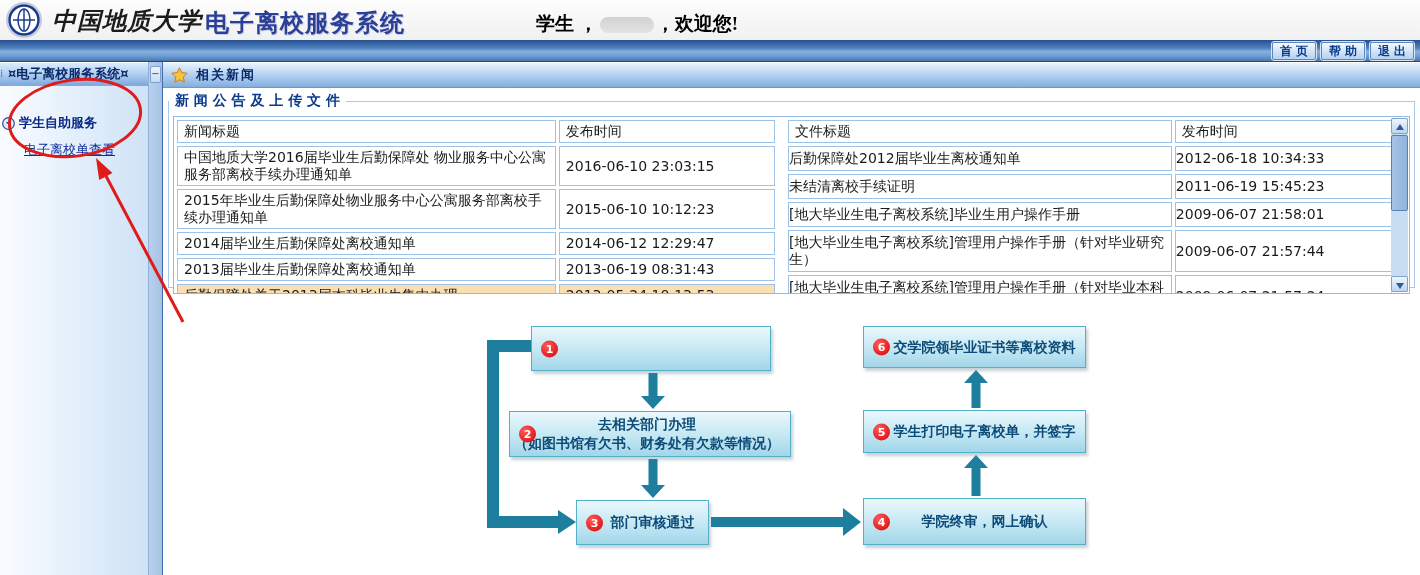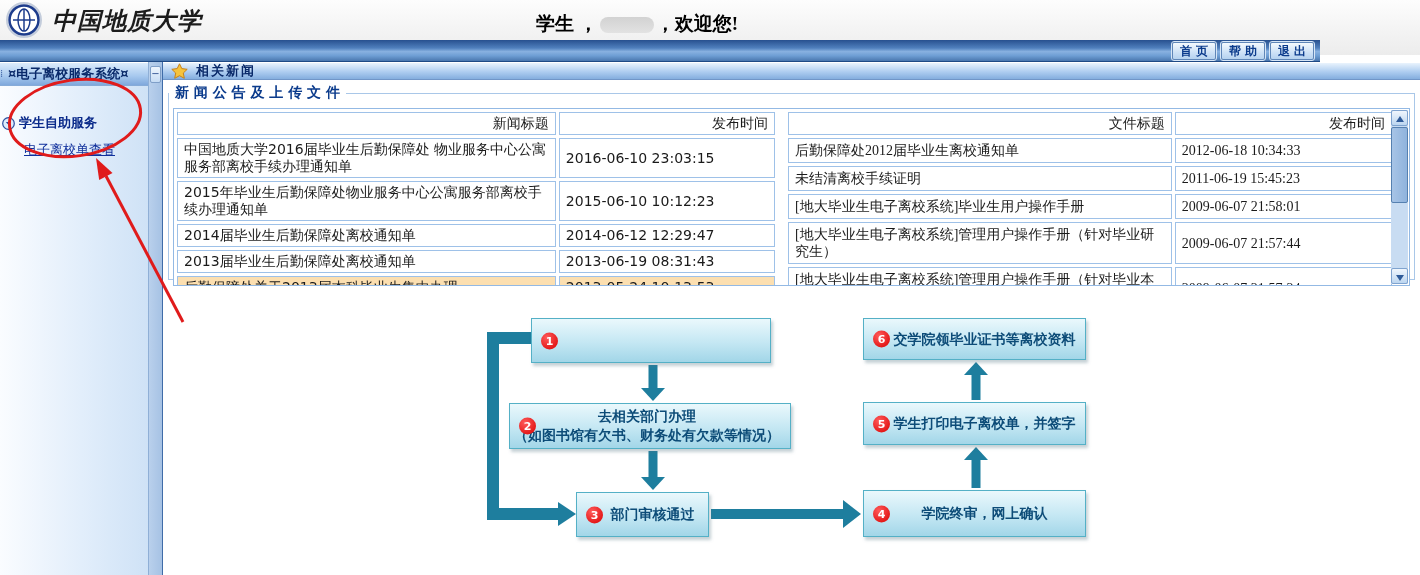--- a/index.html
+++ b/index.html
@@ -12,21 +12,21 @@
   .logo { position:absolute; left:6px; top:2px; width:36px; height:36px; }
   .uni-name { position:absolute; left:52px; top:5px; font-family:"DejaVu Serif","Liberation Serif",serif;
     font-style:italic; font-weight:bold; font-size:24px; color:#1c1c1c; letter-spacing:1px; }
   .sys-title { position:absolute; left:205px; top:7px; font-size:24px; font-weight:bold;
     color:#2b3f96; letter-spacing:1px; text-shadow:1px 1px 0 #c9cfe8; }
   .welcome { position:absolute; left:536px; top:11px; font-size:19px; font-weight:bold; color:#000;font-family:Liberation Serif, serif; }
   .redacted { display:inline-block; width:54px; height:16px; vertical-align:-3px;
     background:linear-gradient(#d2d2d2,#e2e2e2); border-radius:8px; margin:0 2px; }
 
   
-  .nav-band { position:absolute; left:0; top:40px; width:1320px; height:22px;
+  .nav-band { position:absolute; left:0; top:40px; width:1420px; height:22px;
     background:linear-gradient(#27508f 0%, #4f7fbd 38%, #88b1e0 55%, #6e9ed4 75%, #4a77ae 100%);
     border-bottom:1px solid #1f4a85; }
   .nav-buttons { position:absolute; right:6px; top:2px; display:flex; gap:5px; }
   .nav-btn { min-width:44px; height:18px; padding:1px 6px; font-size:12px; font-weight:bold;
     color:#0b3b8c; text-align:center; line-height:15px;
     background:linear-gradient(#f4f9fe,#cde1f6 60%,#b6d2ef);
     border:1px solid #5f86b8; outline:1px solid #d7e6f6; border-radius:2px; cursor:pointer; }
 
   
   .content-row { position:absolute; left:0; top:62px; width:1420px; height:513px; display:flex; }
@@ -41,43 +41,43 @@
     font-size:13px; font-weight:bold; color:#0a2a8a; cursor:pointer; }
   .side-link { margin:9px 0 0 24px; font-size:13px; color:#10309c; cursor:pointer;text-decoration:underline; }
 
   .splitter { width:14px; height:100%; background:linear-gradient(90deg,#b9d0ec,#a6c2e4); position:relative;
     border-left:1px solid #8fafd6; }
   .collapse-btn { position:absolute; left:1px; top:4px; width:11px; height:17px; font-size:10px;
     line-height:14px; text-align:center; color:#2a4d8f; background:linear-gradient(#eef5fd,#c6dcf4);
     border:1px solid #7f9fc8; border-radius:2px; cursor:pointer; }
 
   .main-panel { flex:1; height:100%; background:#fff; border-left:1px solid #3f6ca8; position:relative; }
-  .panel-header { height:18px; background:linear-gradient(#e9f3fd,#aecdf0 55%,#84aede);
+  .panel-header { height:26px; background:linear-gradient(#e9f3fd,#aecdf0 55%,#84aede);
     border-top:1px solid #fff; border-bottom:1px solid #7196c8;
     display:flex; align-items:center; gap:8px; padding-left:8px; }
   .panel-title { font-size:13px; font-weight:bold; color:#0a2a6a; letter-spacing:2px; }
   .panel-body { position:relative; height:487px; }
 
   
   fieldset.news-fs { position:absolute; left:5px; top:4px; width:1247px; height:196px;
     border:1px solid #a9c7e8; background:#fff; }
   fieldset.news-fs legend { padding:0 6px; font-size:14px; font-weight:bold; color:#0b3b8c; }
   .tables-scroll { position:absolute; left:4px; top:6px; width:1237px; height:178px;
     border:1px solid #93b9e4; overflow:hidden; background:#fff; }
   table.data-tbl { border-collapse:separate; border-spacing:3px; position:absolute; top:0; }
   table.data-tbl th, table.data-tbl td { border:1px solid #9ec1e8; background:#fff;
     font-size:14px; color:#1a1a1a; padding:2px 6px; line-height:17px; }
-  table.data-tbl th { text-align:right; font-weight:normal; }
+  table.data-tbl th { text-align:left; font-weight:normal; }
   #news-table { left:0; width:604px; }
   #news-table .c-title { width:375px; }
   #news-table .c-time  { width:214px; }
   #files-table { left:611px; width:610px; }
   #files-table .c-title { width:380px; }
   #files-table .c-time  { width:215px; }
-  #files-table td { padding:3px 6px;font-family:Liberation Serif, serif; }
+  #files-table td { padding:3px 0; }
   tr.hl td { background:#fcdfb0; }
 
   
   .vscroll { position:absolute; right:1px; top:1px; width:17px; height:174px; background:#c8dcf2; }
   .sb-btn { position:absolute; left:0; width:17px; height:16px;
     background:linear-gradient(#f0f6fd,#bcd6f0); border:1px solid #7fa3cf; border-radius:2px; cursor:pointer; }
   .sb-up { top:0; } .sb-down { bottom:0; }
   .tri-up { position:absolute; left:4px; top:5px; width:0; height:0;
     border-left:4px solid transparent; border-right:4px solid transparent; border-bottom:6px solid #2f5b99; }
   .tri-down { position:absolute; left:4px; top:6px; width:0; height:0;
@@ -111,20 +111,21 @@
 
 <div class="top-header">
   <svg class="logo" viewBox="0 0 36 36">
     <circle cx="18" cy="18" r="17" fill="#ffffff" stroke="#c3ccdb" stroke-width="2"></circle>
     <circle cx="18" cy="18" r="14.5" fill="#ffffff" stroke="#1d3c8c" stroke-width="2.5"></circle>
     <ellipse cx="18" cy="18" rx="6" ry="11" fill="none" stroke="#1d3c8c" stroke-width="1.5"></ellipse>
     <line x1="7" y1="18" x2="29" y2="18" stroke="#1d3c8c" stroke-width="1.5"></line>
     <line x1="18" y1="7" x2="18" y2="29" stroke="#1d3c8c" stroke-width="1.5"></line>
   </svg>
   <div class="uni-name">中国地质大学</div>
+  <div class="sys-title">电子离校服务系统</div>
   <div class="welcome"><span>学生 ，</span><span class="redacted"></span><span>，欢迎您!</span></div>
 </div>
 
 <div class="nav-band">
   <div class="nav-buttons">
     <div class="nav-btn">首 页</div>
     <div class="nav-btn">帮 助</div>
     <div class="nav-btn">退 出</div>
   </div>
 </div>

